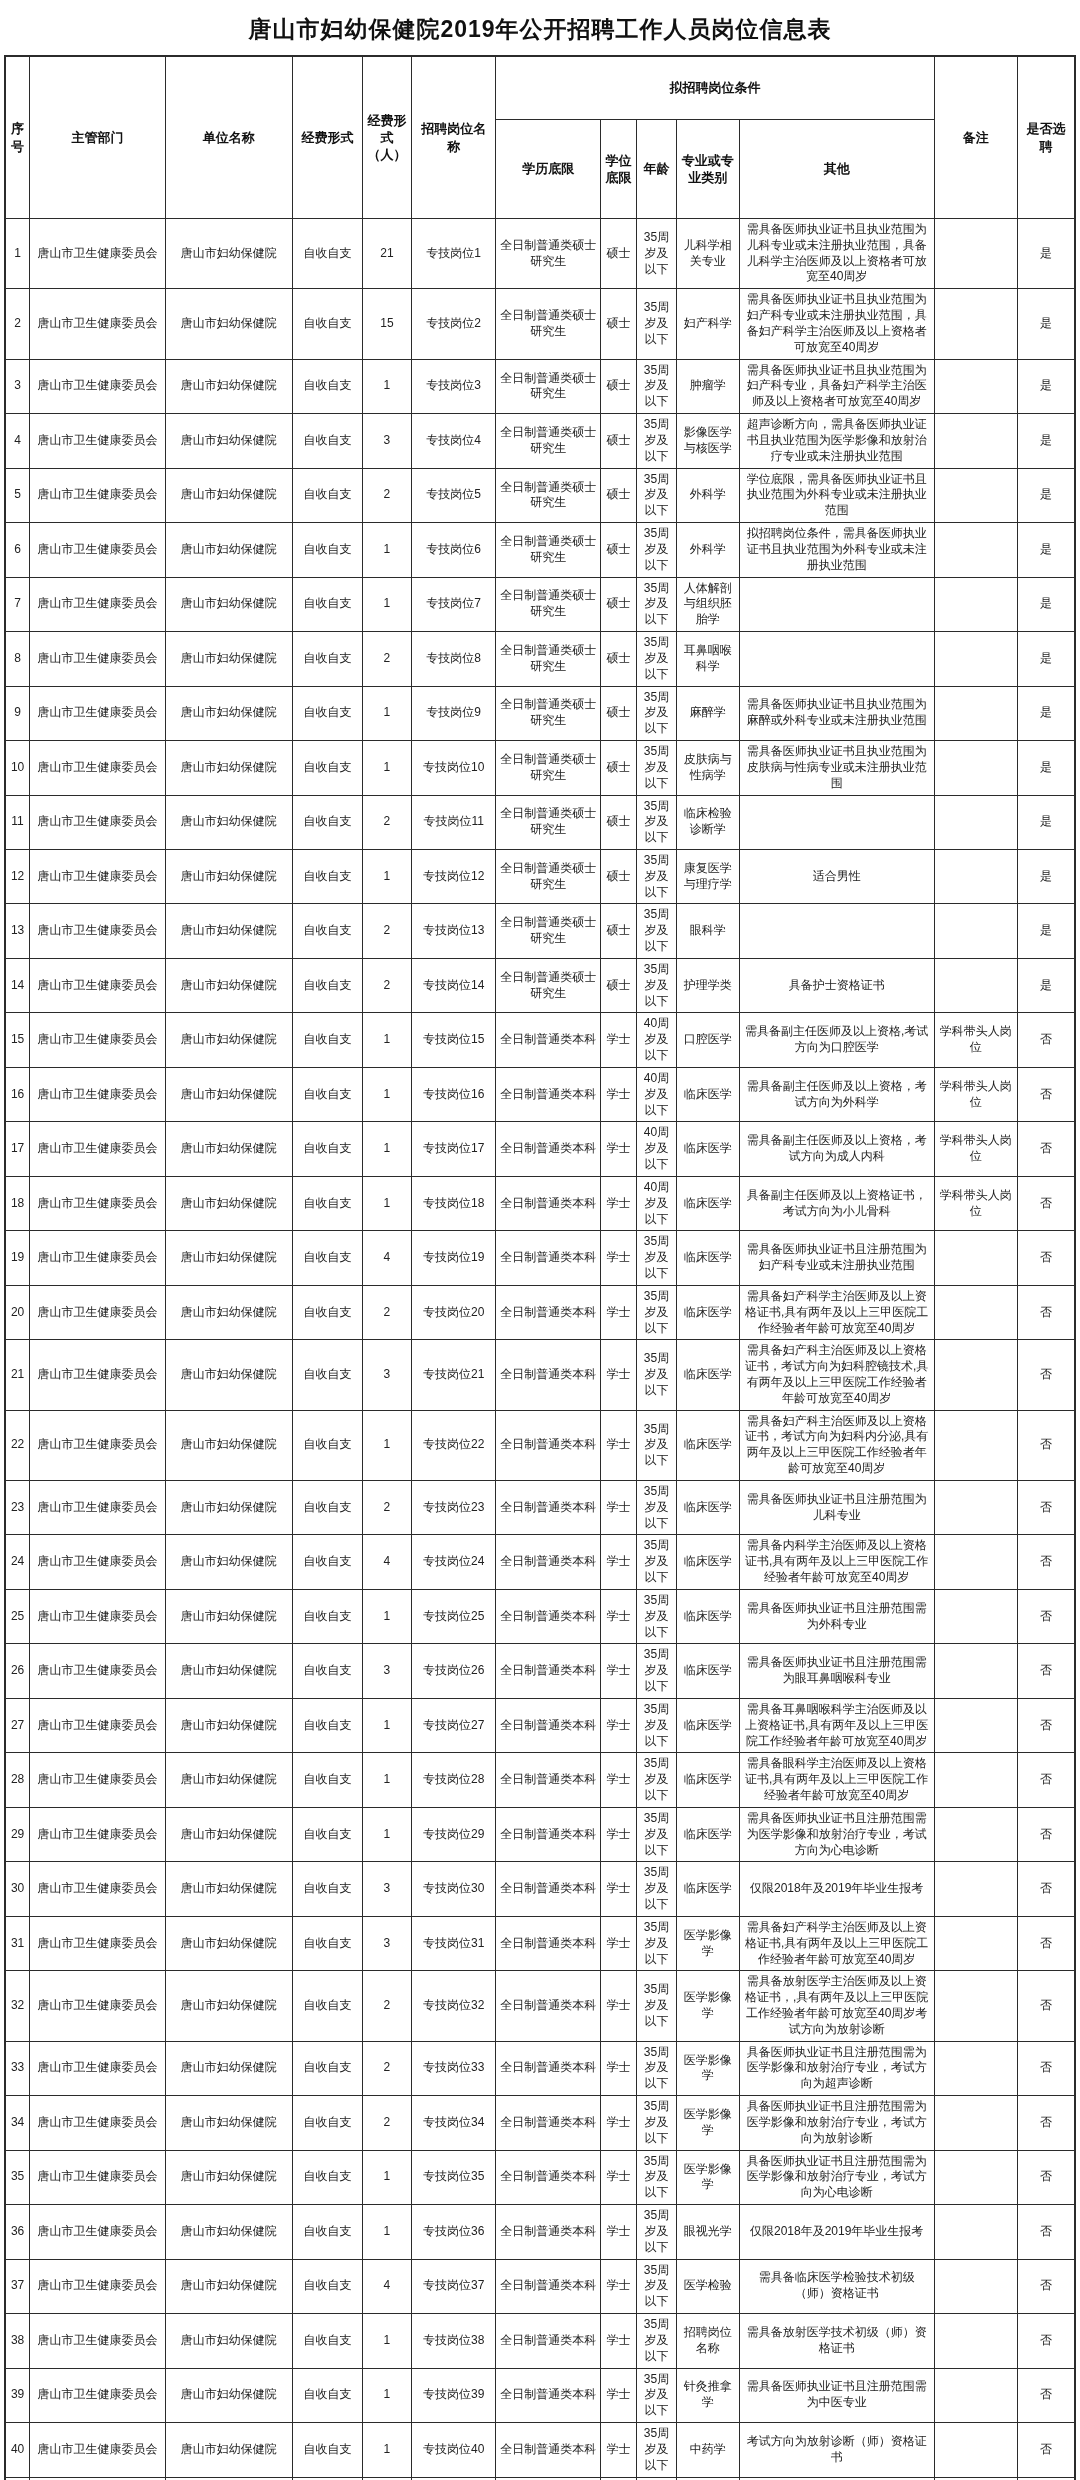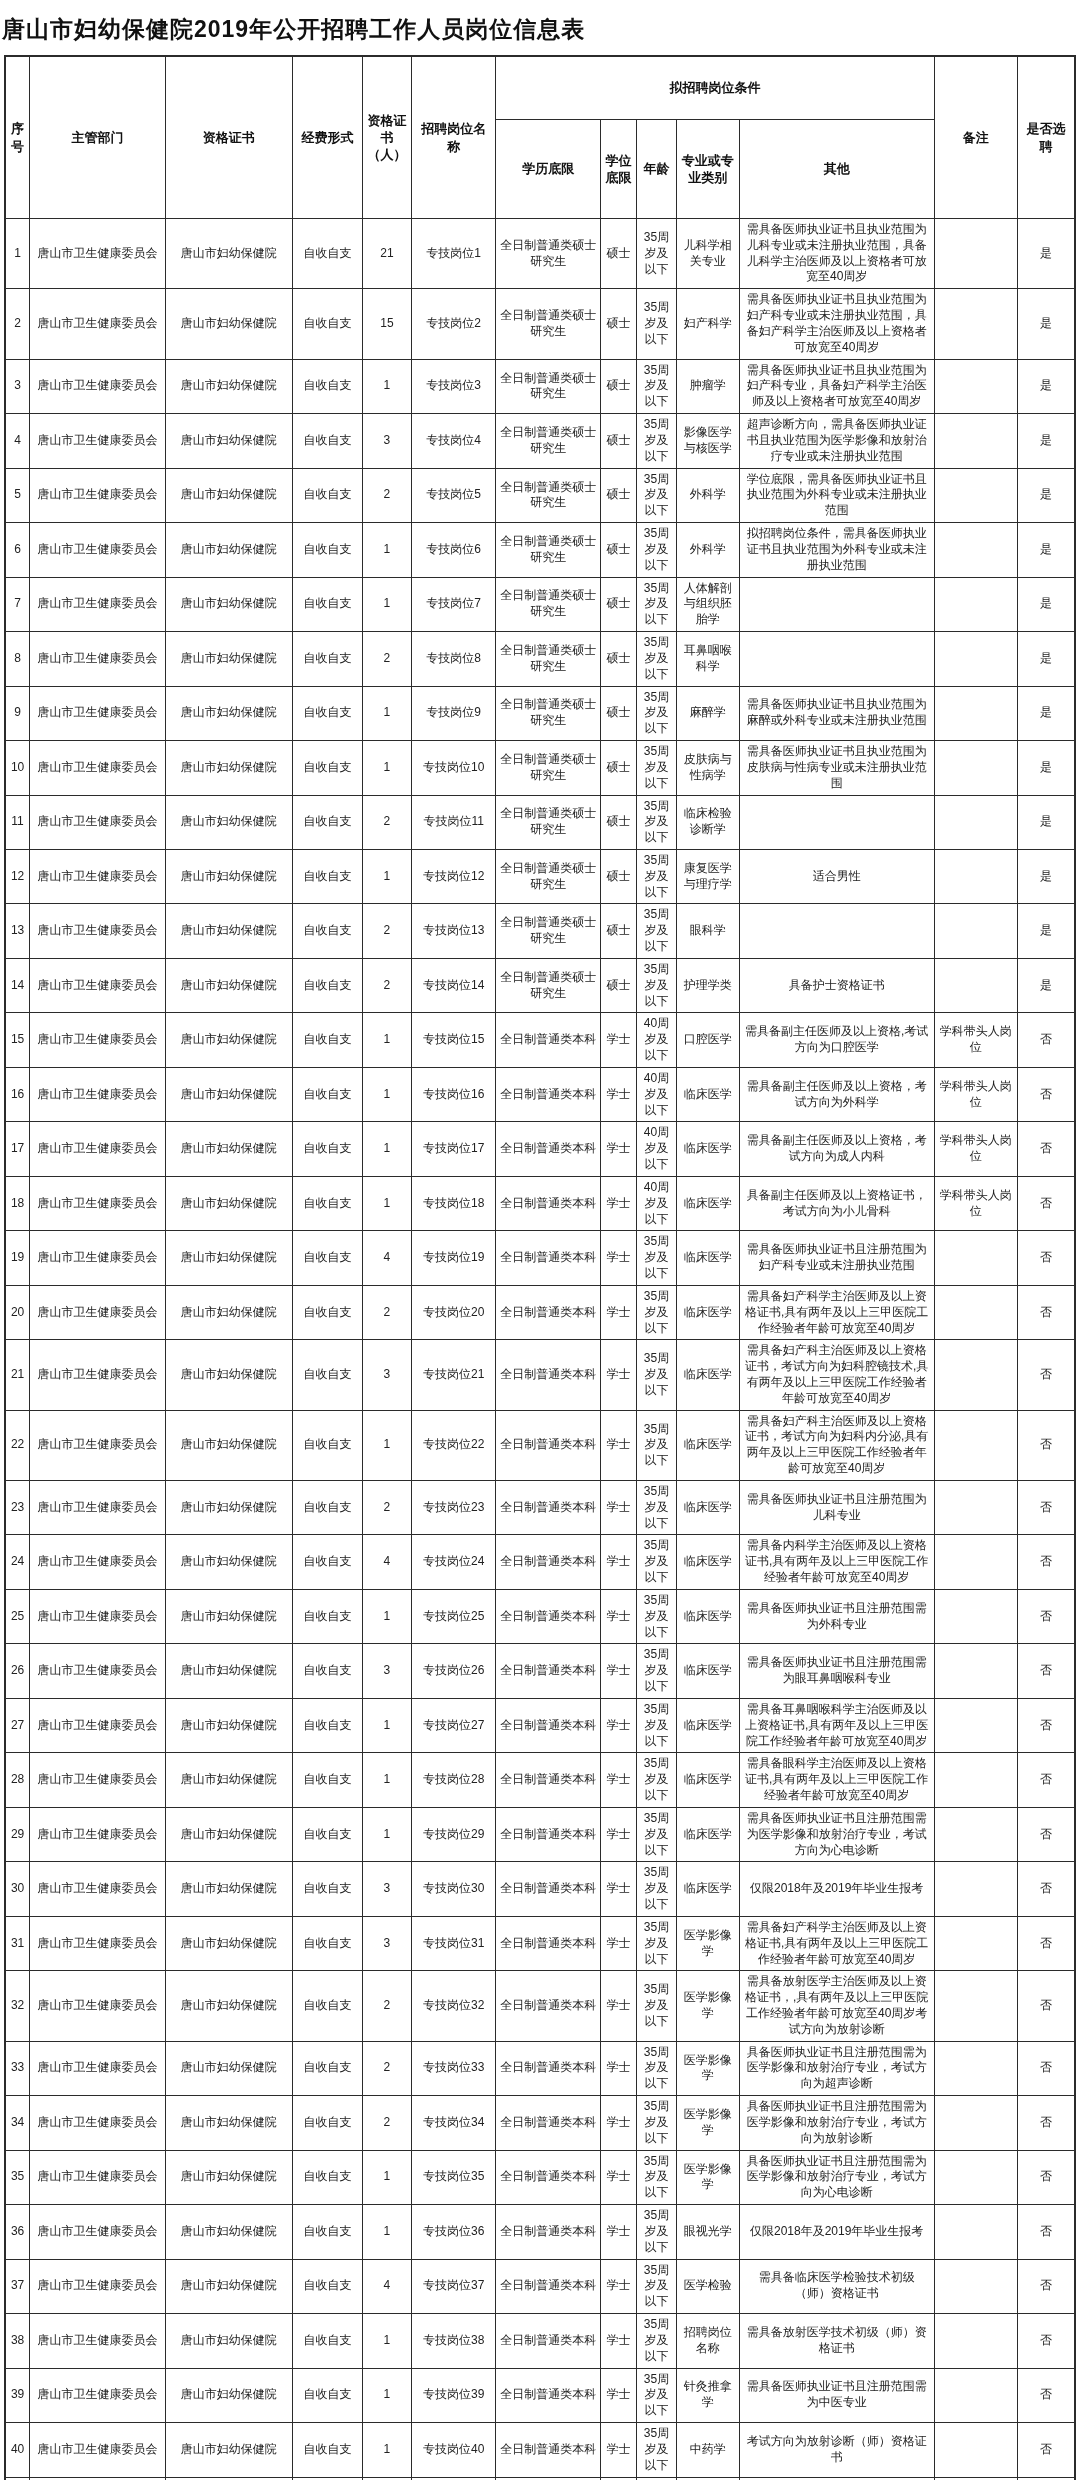--- a/index.html
+++ b/index.html
@@ -12,20 +12,21 @@
   .page {
     width: 1080px;
     margin: 0 auto;
     background: #ffffff;
     padding: 6px 2px 10px 2px;
     box-sizing: border-box;
   }
   .page-title {
     font-size: 23px;
     font-weight: bold;
+    text-align: center;
     letter-spacing: 1px;
     margin: 8px 0 10px 0;
     color: #111;
   }
   table.positions {
     width: 1072px;
     margin: 0 auto;
     border-collapse: collapse;
     table-layout: fixed;
     border: 2px solid #2b2b2b;
@@ -85,23 +86,23 @@
       <col class="c-age">
         <col class="c-major">
         <col class="c-other">
         <col class="c-mark">
         <col class="c-sel">
     </colgroup>
     <thead>
       <tr class="group-row">
         <th rowspan="2">序号</th>
         <th rowspan="2">主管部门</th>
-        <th rowspan="2">资格证书</th>
+        <th rowspan="2">单位名称</th>
         <th rowspan="2">经费形式</th>
-        <th rowspan="2">资格证书（人）</th>
+        <th rowspan="2">经费形式（人）</th>
         <th rowspan="2">招聘岗位名称</th>
         <th colspan="5">拟招聘岗位条件</th>
         <th rowspan="2">备注</th>
         <th rowspan="2">是否选聘</th>
       </tr>
       <tr class="sub-row">
         <th>学历底限</th>
         <th>学位底限</th>
         <th>年龄</th>
         <th>专业或专业类别</th>

